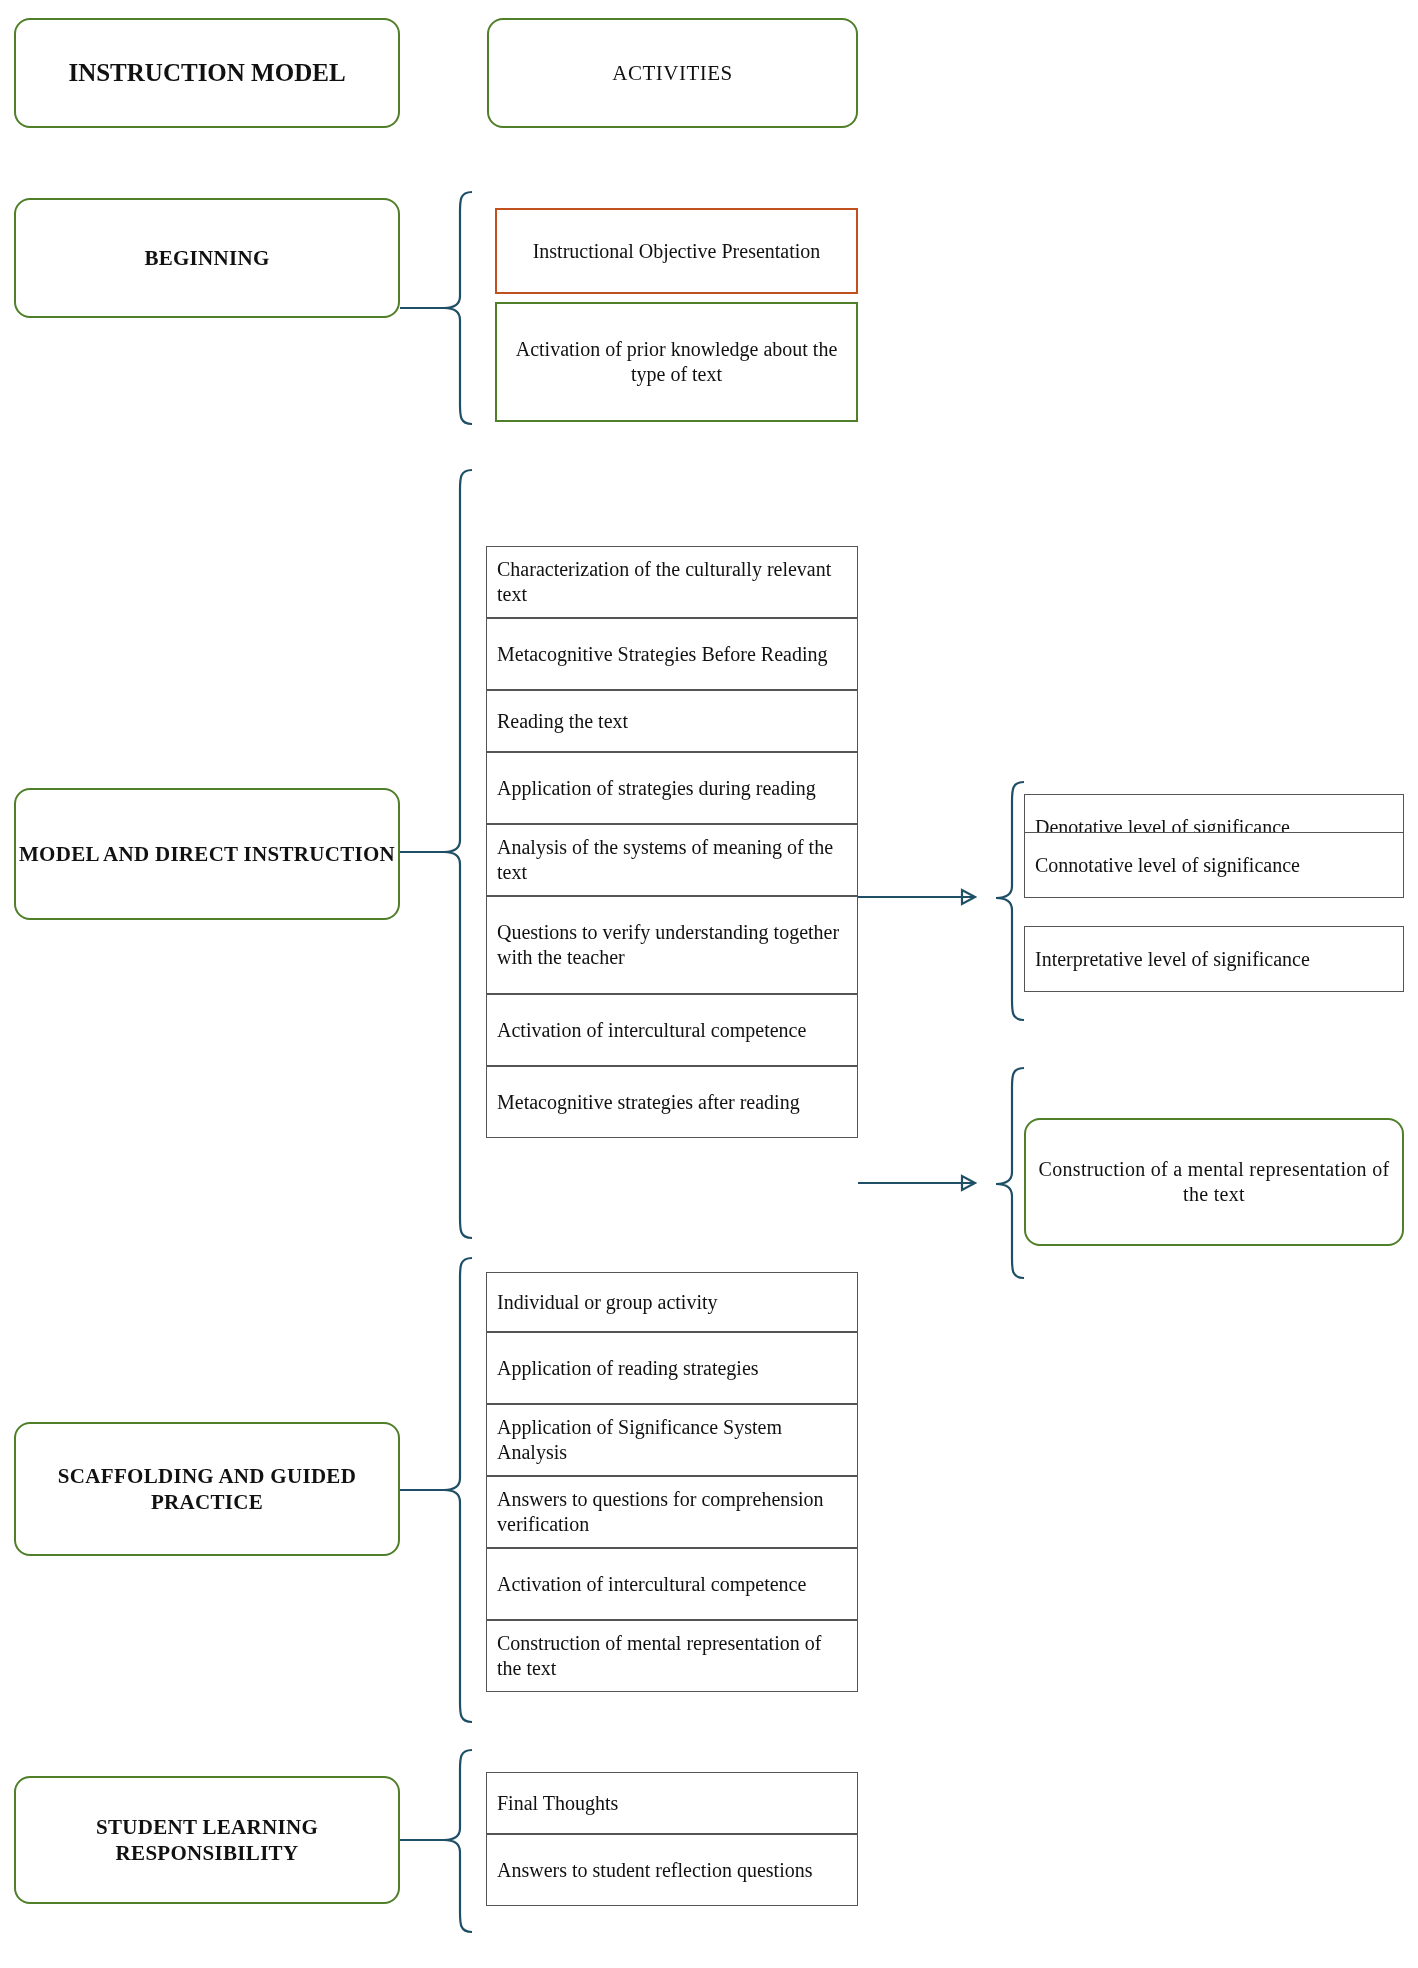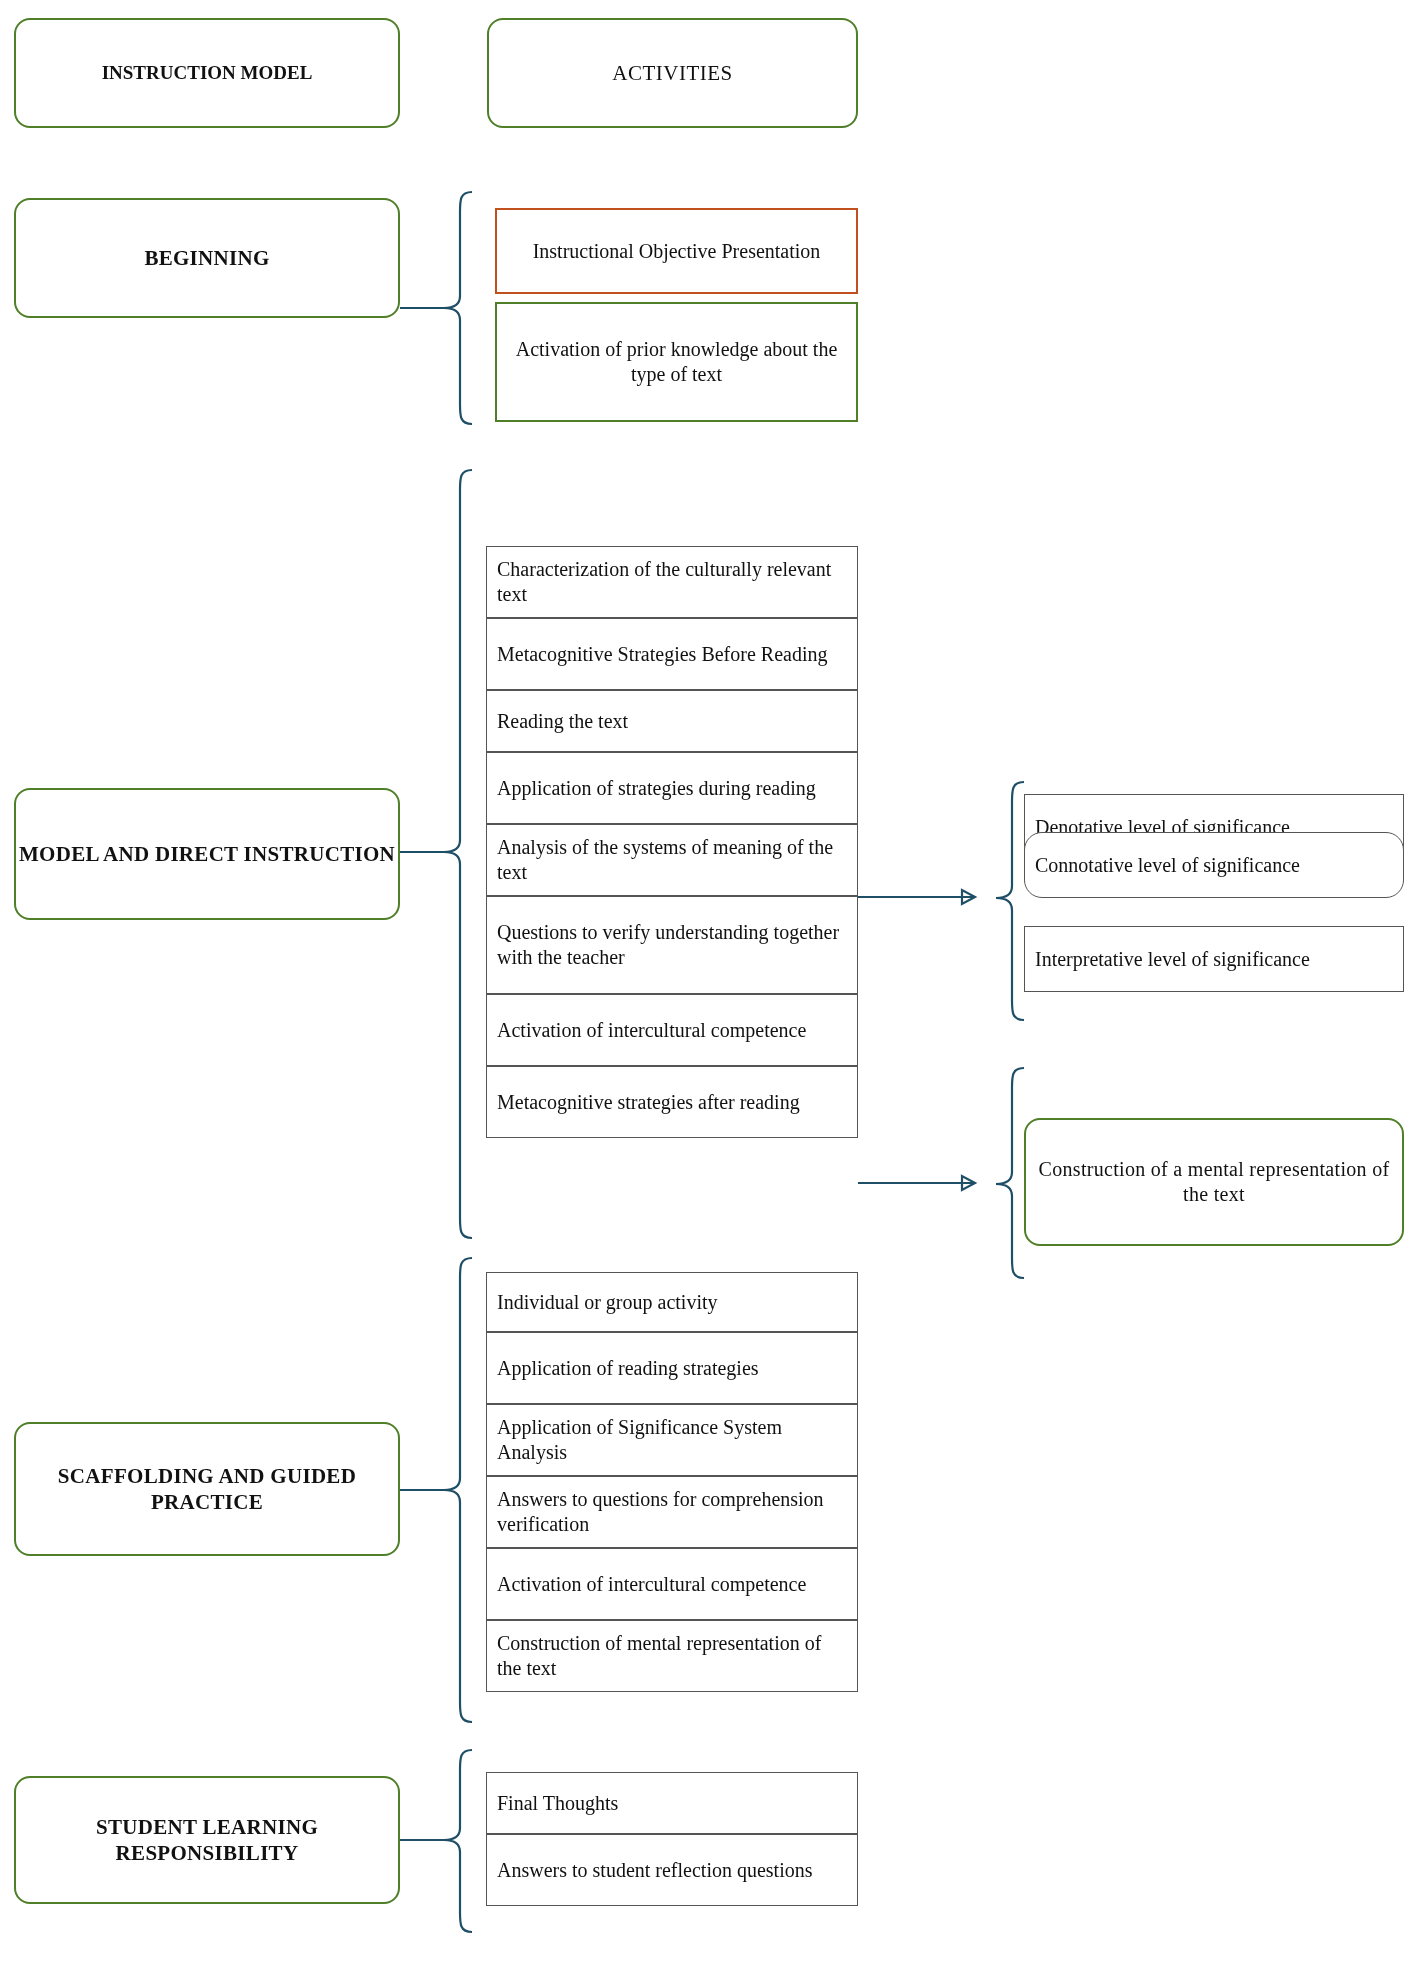--- a/index.html
+++ b/index.html
@@ -39,21 +39,21 @@
     font-weight: bold;
     font-size: 21px;
     letter-spacing: 0.3px;
   }
   
   .header-box {
     border: 2.5px solid #4f7f28;
     border-radius: 16px;
     background: #ffffff;
     font-weight: bold;
-    font-size: 19px;
+    font-size: 25px;
   }
   .header-box.plain {
     font-weight: normal;
     font-size: 21px;
     letter-spacing: 0.5px;
   }
   
   .rect-orange {
     border: 2px solid #c0501e;
     background: #ffffff;
@@ -187,21 +187,21 @@
   <div class="node cell stack" style="left:486px; top:994px; width:372px; height:72px;">
     <span>Activation of intercultural competence</span>
   </div>
   <div class="node cell stack" style="left:486px; top:1066px; width:372px; height:72px;">
     <span>Metacognitive strategies after reading</span>
   </div>
 
   <div class="node cell stack" style="left:1024px; top:794px; width:380px; height:66px;">
     <span>Denotative level of significance</span>
   </div>
-  <div class="node cell stack" style="left:1024px; top:832px; width:380px; height:66px;border-radius:18px;">
+  <div class="node cell stack" style="left:1024px; top:832px; width:380px; height:66px;">
     <span>Connotative level of significance</span>
   </div>
   <div class="node rounded-green" style="left:1024px; top:1118px; width:380px; height:128px; font-weight:normal; font-size:20px;">
     <span>Construction of a mental representation of the text</span>
   </div>
 
   <div class="node cell stack" style="left:1024px; top:926px; width:380px; height:66px;">
     <span>Interpretative level of significance</span>
   </div>
 

